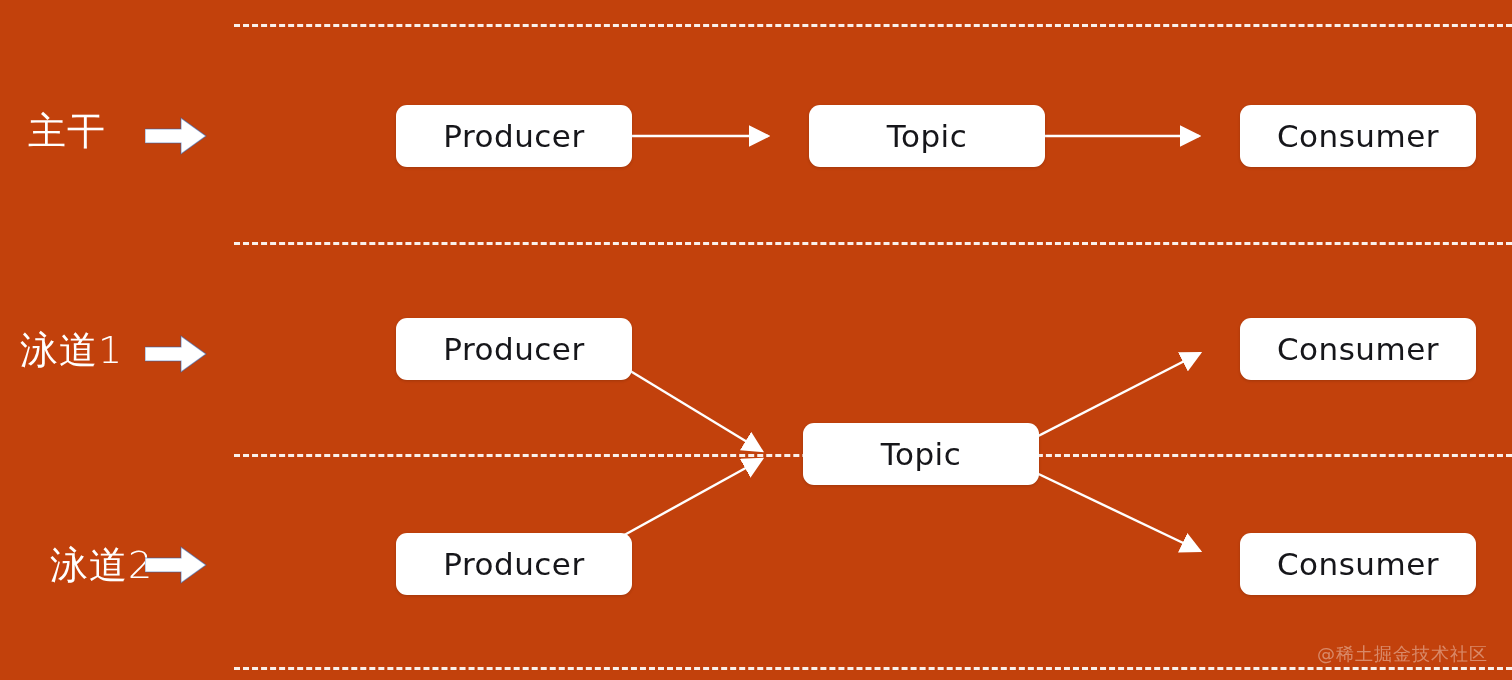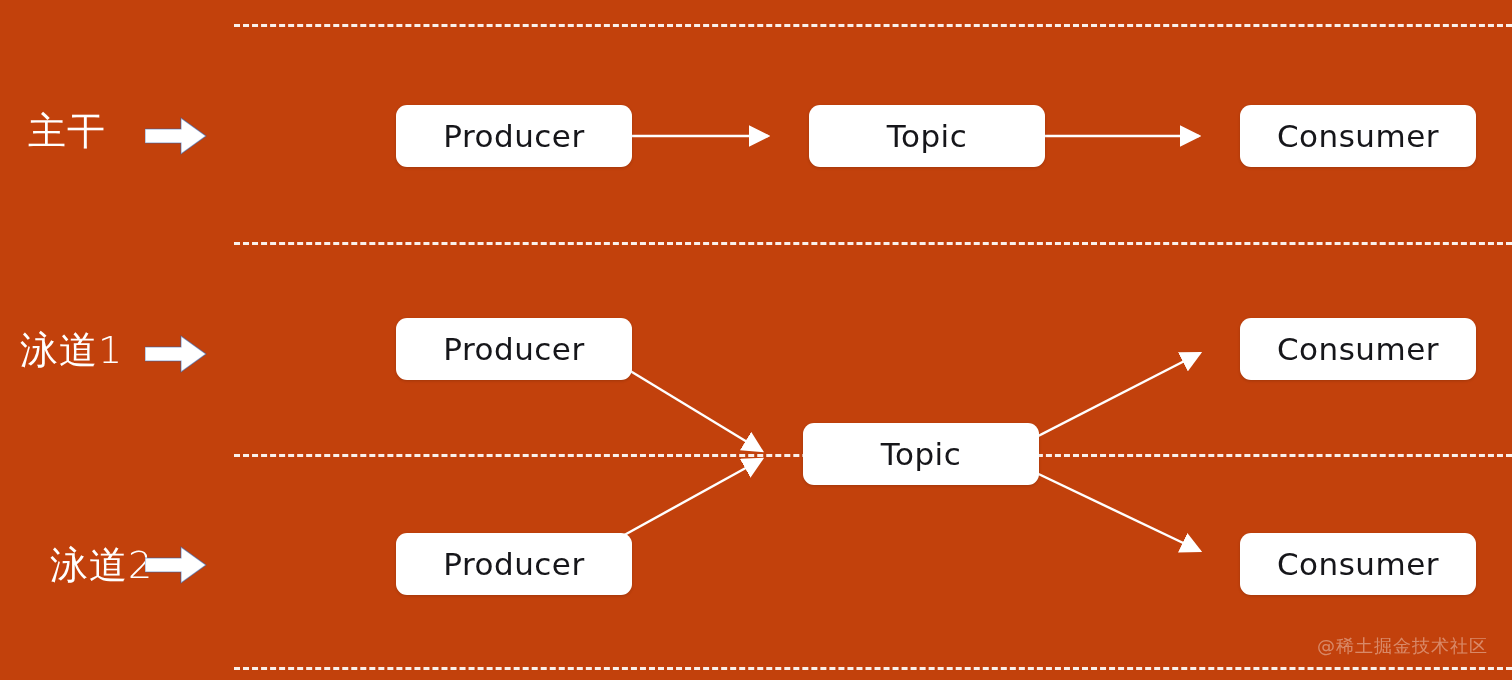--- a/index.html
+++ b/index.html
@@ -63,21 +63,21 @@
     position:absolute;
     left:0; top:0;
     width:1512px; height:680px;
     pointer-events:none;
   }
 
   
   .watermark {
     position:absolute;
     right:24px;
-    bottom:22px;
+    bottom:14px;
     color:rgba(255,255,255,0.38);
     font-size:18px;
     letter-spacing:1px;
     font-family:"DejaVu Sans", sans-serif;
     white-space:nowrap;
   }
 </style>
 </head>
 <body>
 

